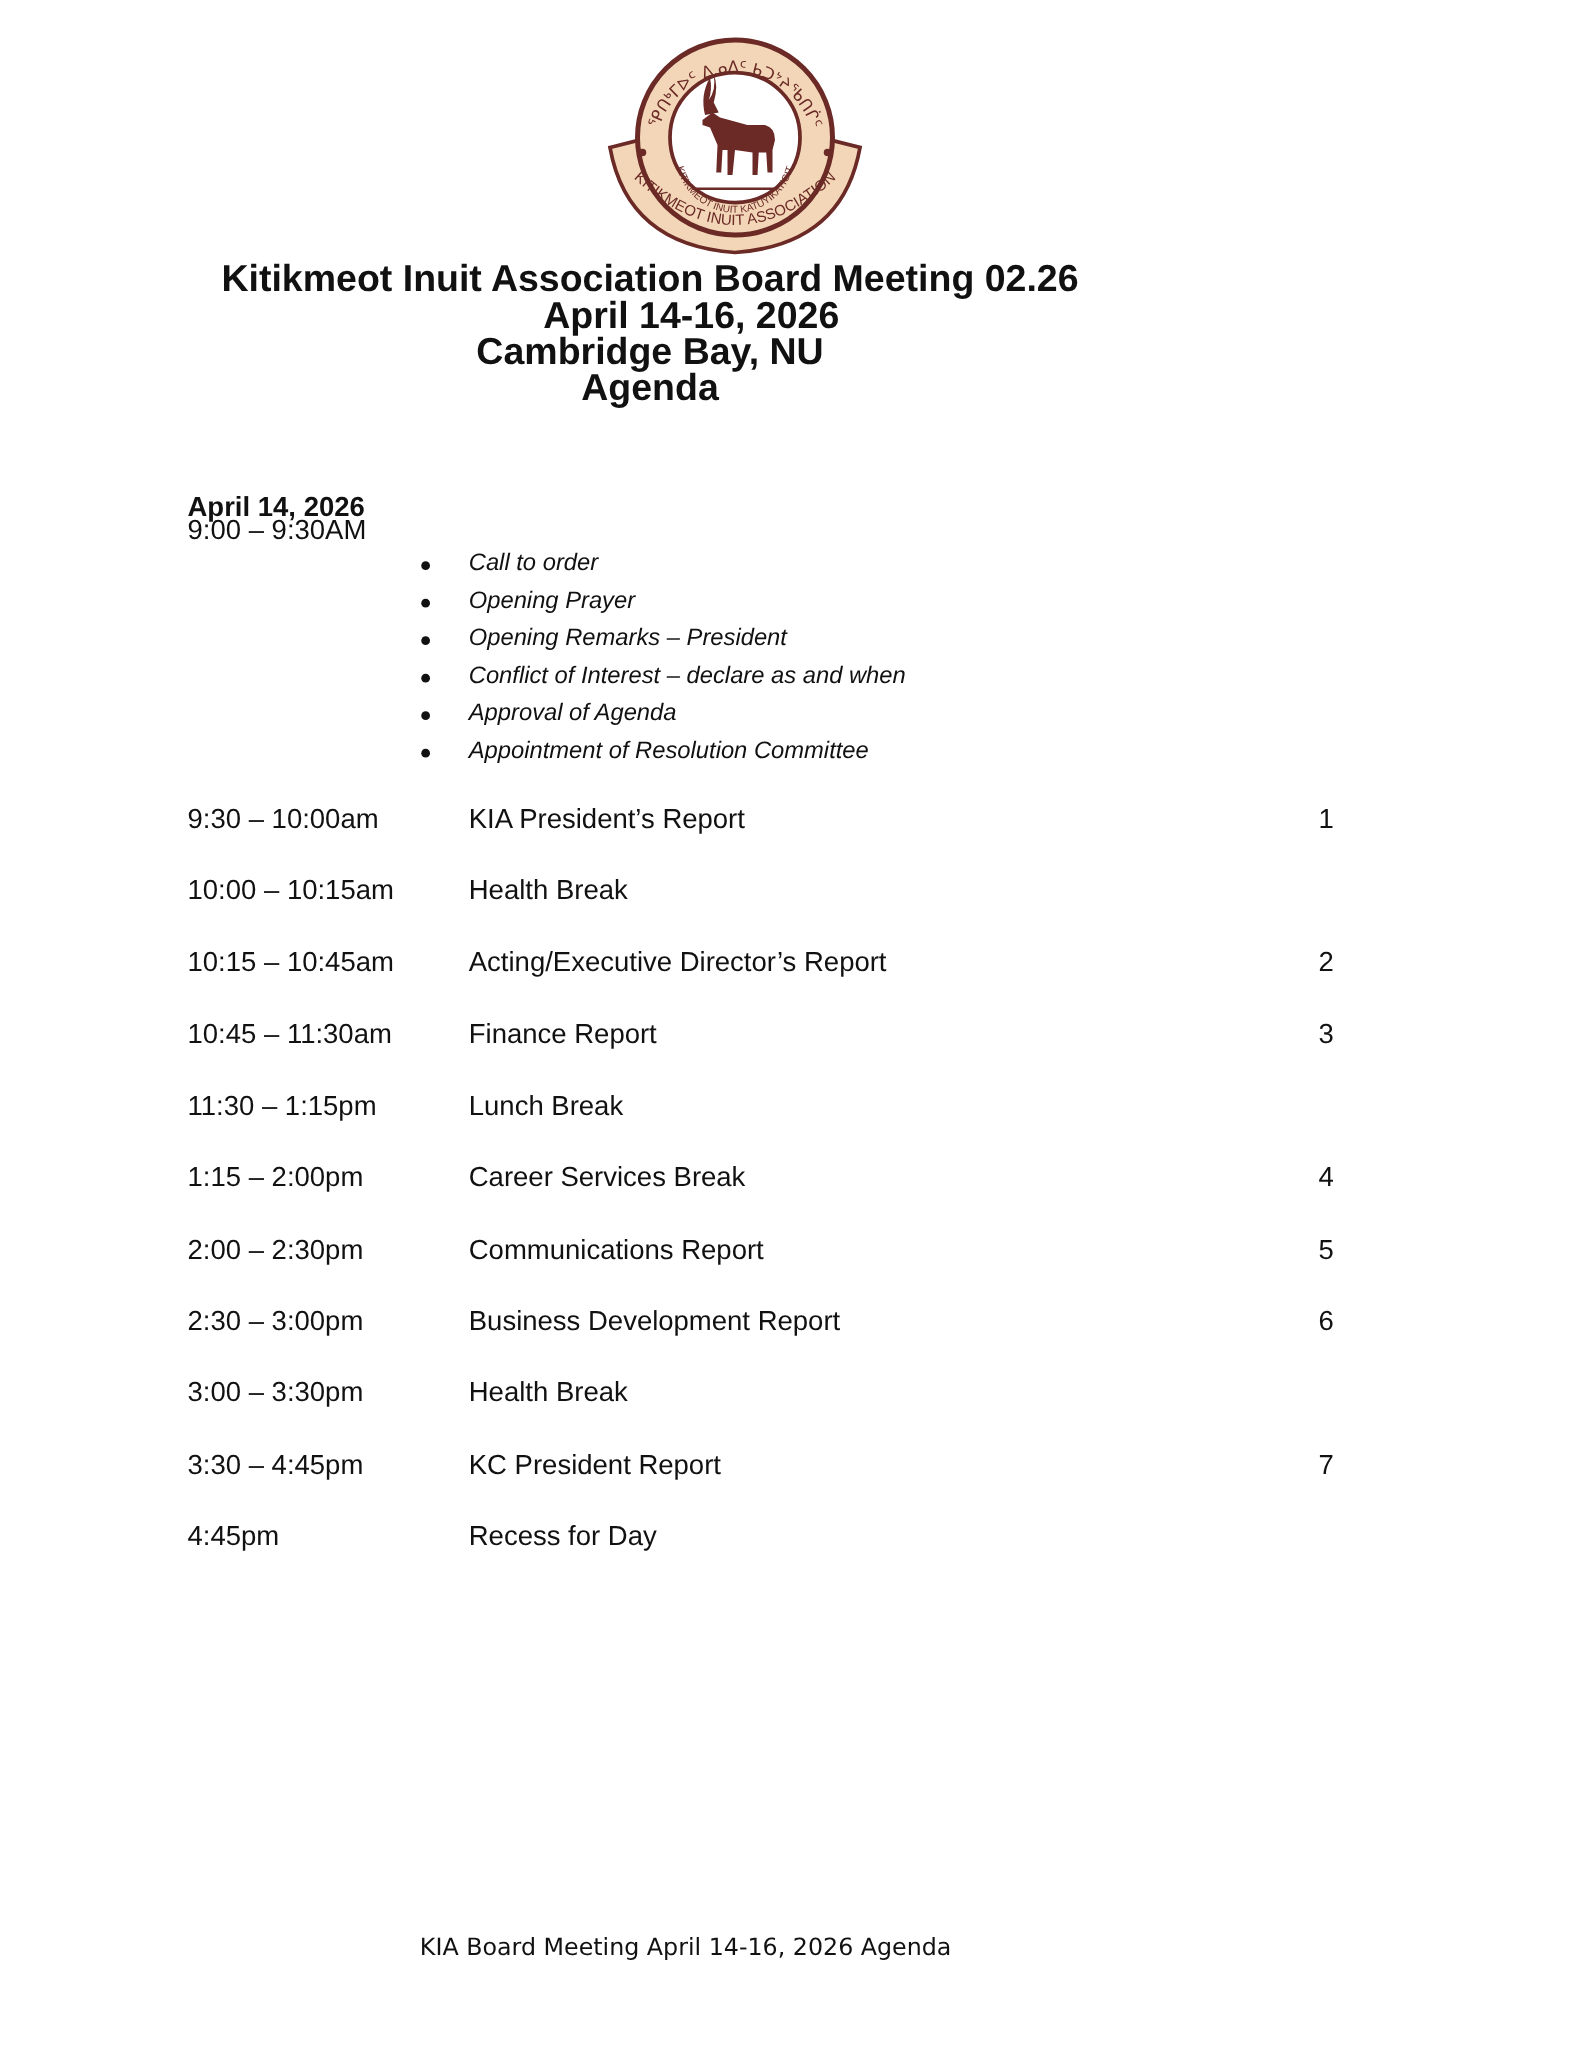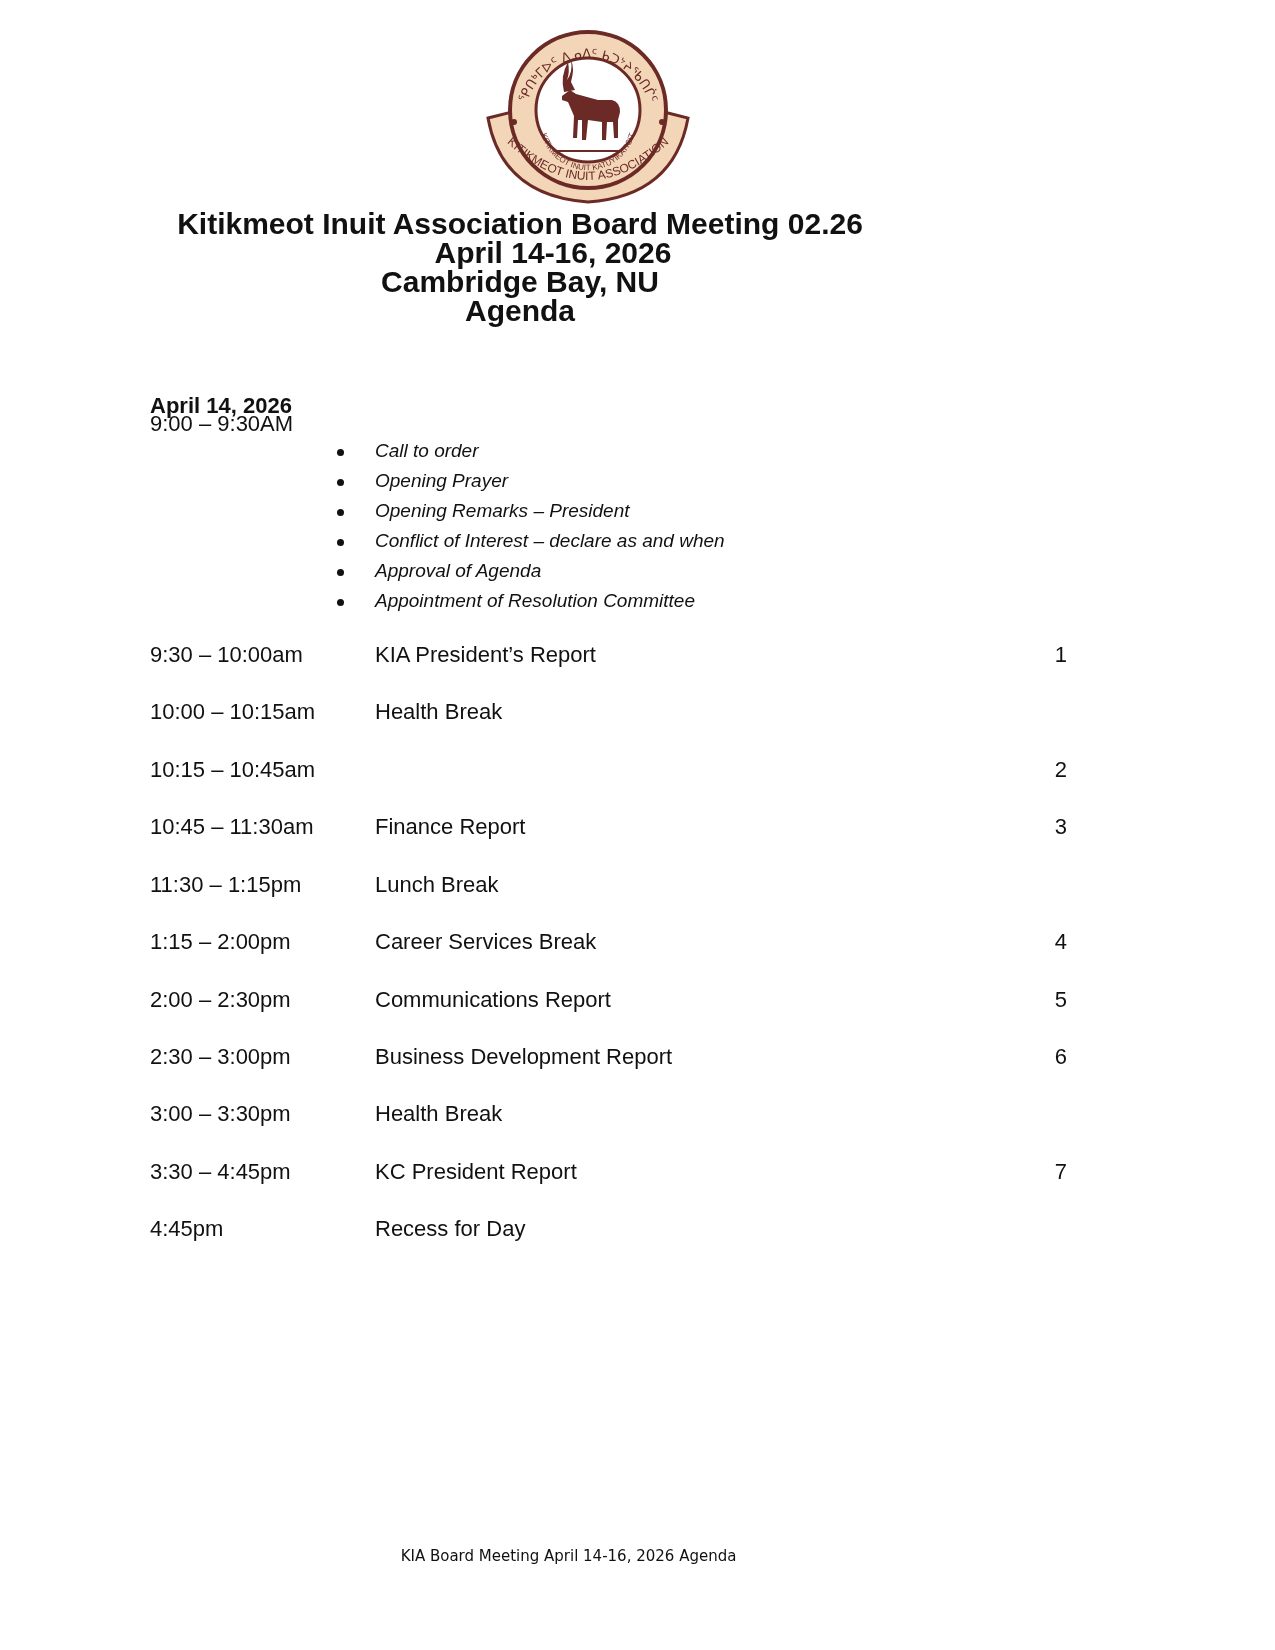--- a/index.html
+++ b/index.html
@@ -12,21 +12,21 @@
   .title.l4 { top:296px; }
   .day-heading { position:absolute; left:150px; top:365px; font-weight:bold; font-size:22px;margin-top:28px; }
   .row { position:absolute; left:0; width:1104px; height:30px; font-size:22px; }
   .row .time { position:absolute; left:150px; top:0; }
   .row .desc { position:absolute; left:375px; top:0; }
   .row .num { position:absolute; left:1047px; top:0; width:20px; text-align:right; }
   .bullets { position:absolute; left:0; top:440px; width:1275px; }
   .bullet { position:absolute; left:0; height:28px; font-size:19px; font-style:italic; }
   .bullet .dot { position:absolute; left:337px; top:9px; width:7px; height:7px; border-radius:50%; background:#111; }
   .bullet .btext { position:absolute; left:375px; top:0; white-space:nowrap; }
-  .footer { position:absolute; left:0; top:1547px; width:1097px; text-align:center; font-family:"DejaVu Sans", sans-serif; font-size:15px;padding-left:20px; }
+  .footer { position:absolute; left:0; top:1547px; width:1097px; text-align:center; font-family:"DejaVu Sans", sans-serif; font-size:19px; }
 </style>
 </head>
 <body>
 
 <svg class="logo" viewBox="0 0 208 178" xmlns="http://www.w3.org/2000/svg">
   <defs>
     <path id="arcTop" d="M 40 96 A 64 64 0 1 1 168 96"></path>
     <path id="arcInner" d="M 58 110 A 48 48 0 0 0 150 110"></path>
     <path id="arcBanner" d="M 14 108 Q 104 200 194 108"></path>
   </defs>
@@ -91,20 +91,21 @@
   <span class="desc">KIA President’s Report</span>
   <span class="num">1</span>
 </div>
 <div class="row" style="top:699px;">
   <span class="time">10:00 – 10:15am</span>
   <span class="desc">Health Break</span>
   <span class="num"></span>
 </div>
 <div class="row" style="top:757px;">
   <span class="time">10:15 – 10:45am</span>
+  <span class="desc">Acting/Executive Director’s Report</span>
   <span class="num">2</span>
 </div>
 <div class="row" style="top:814px;">
   <span class="time">10:45 – 11:30am</span>
   <span class="desc">Finance Report</span>
   <span class="num">3</span>
 </div>
 <div class="row" style="top:872px;">
   <span class="time">11:30 – 1:15pm</span>
   <span class="desc">Lunch Break</span>

